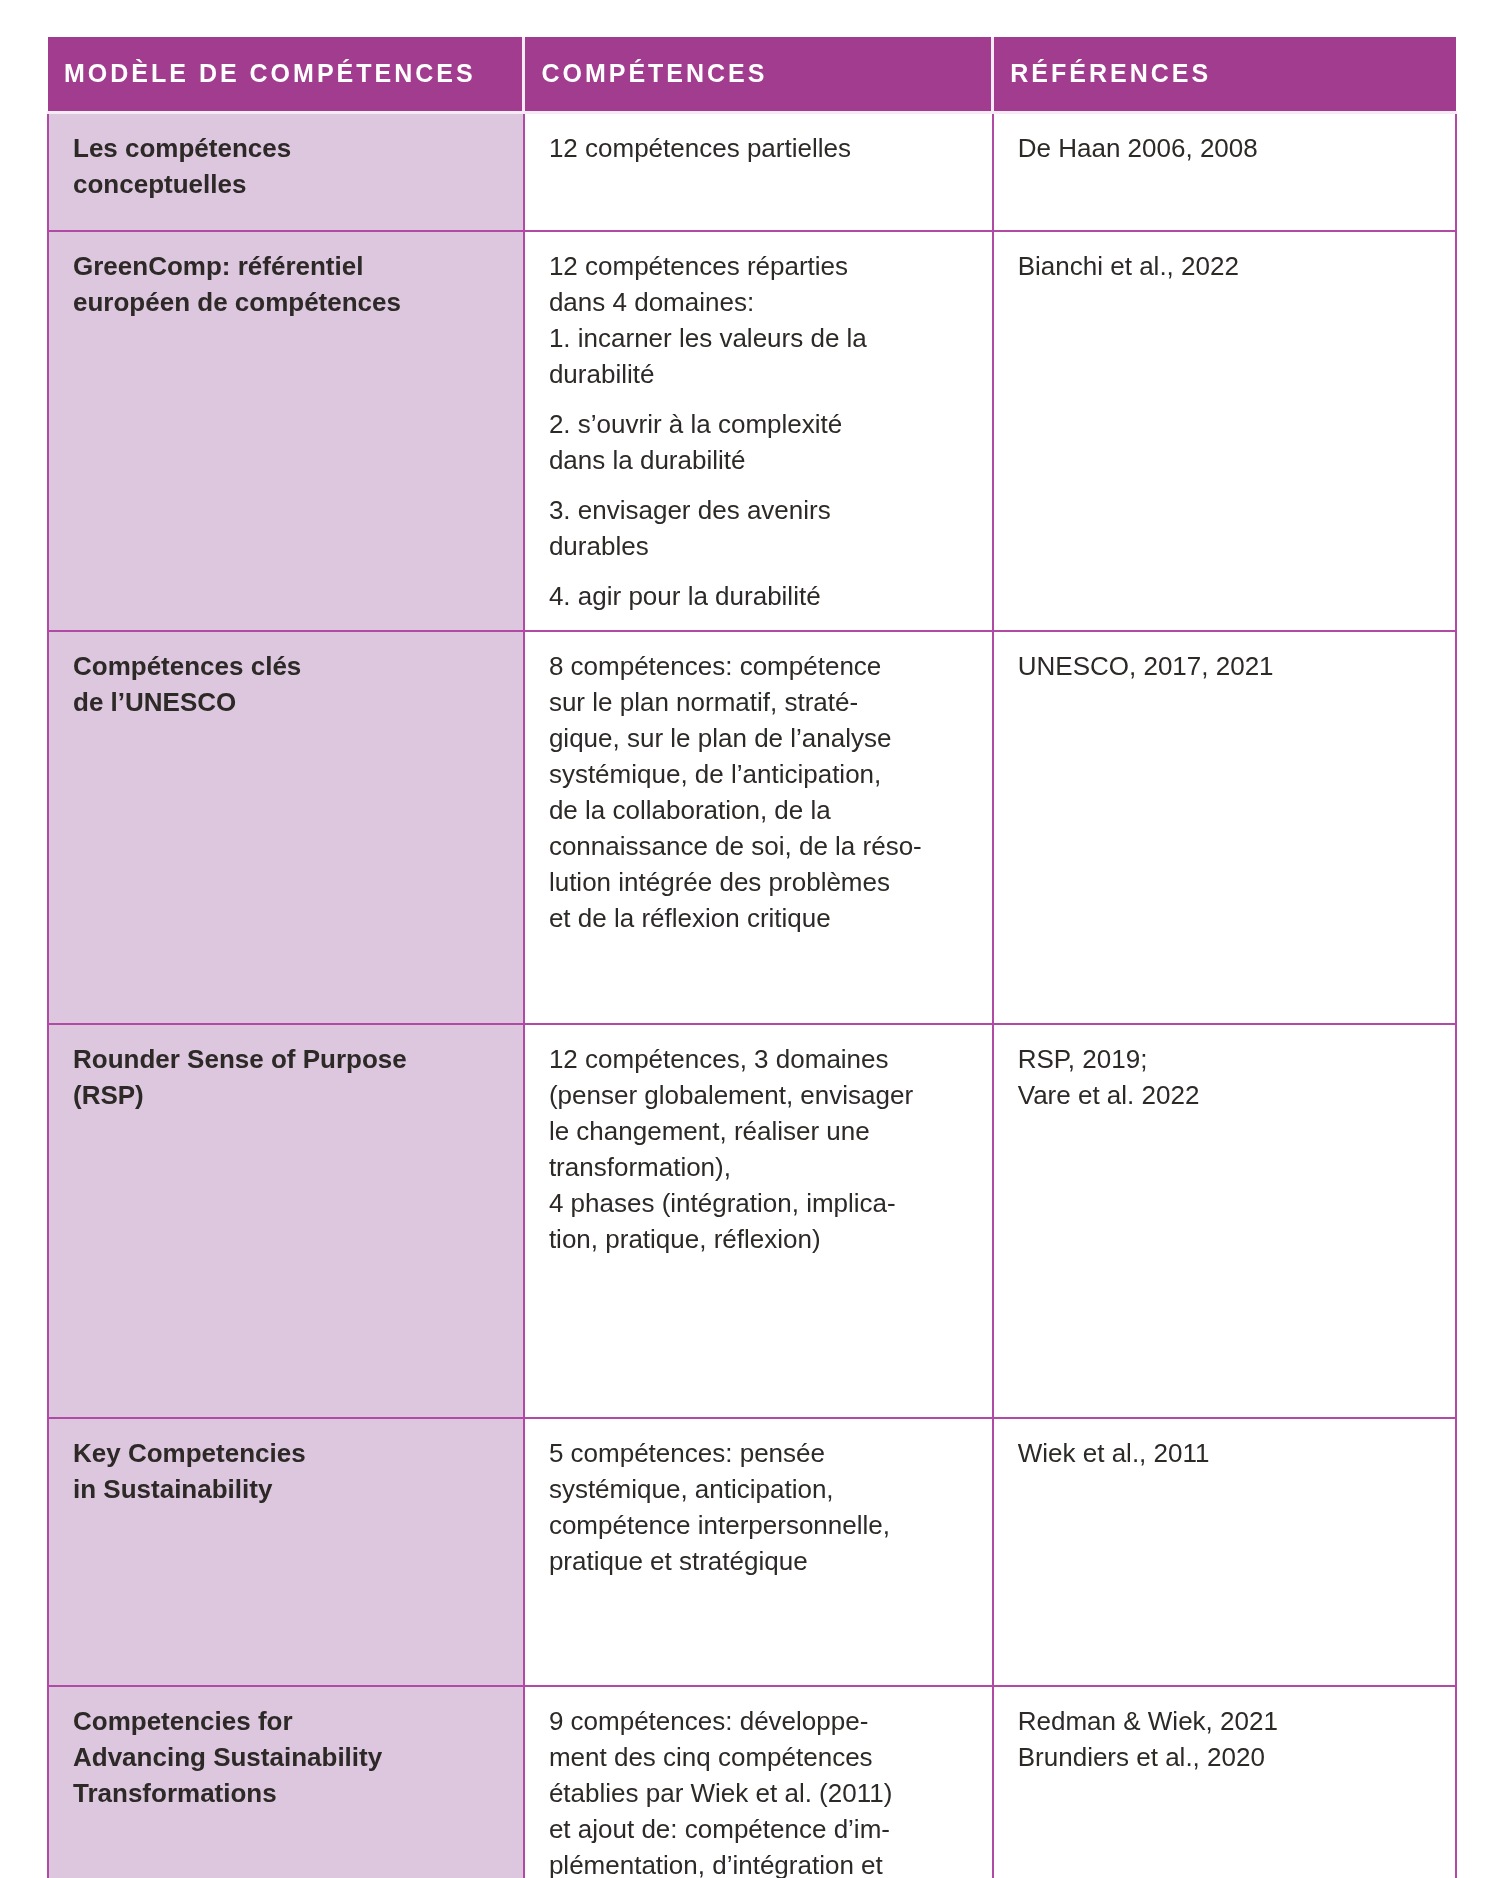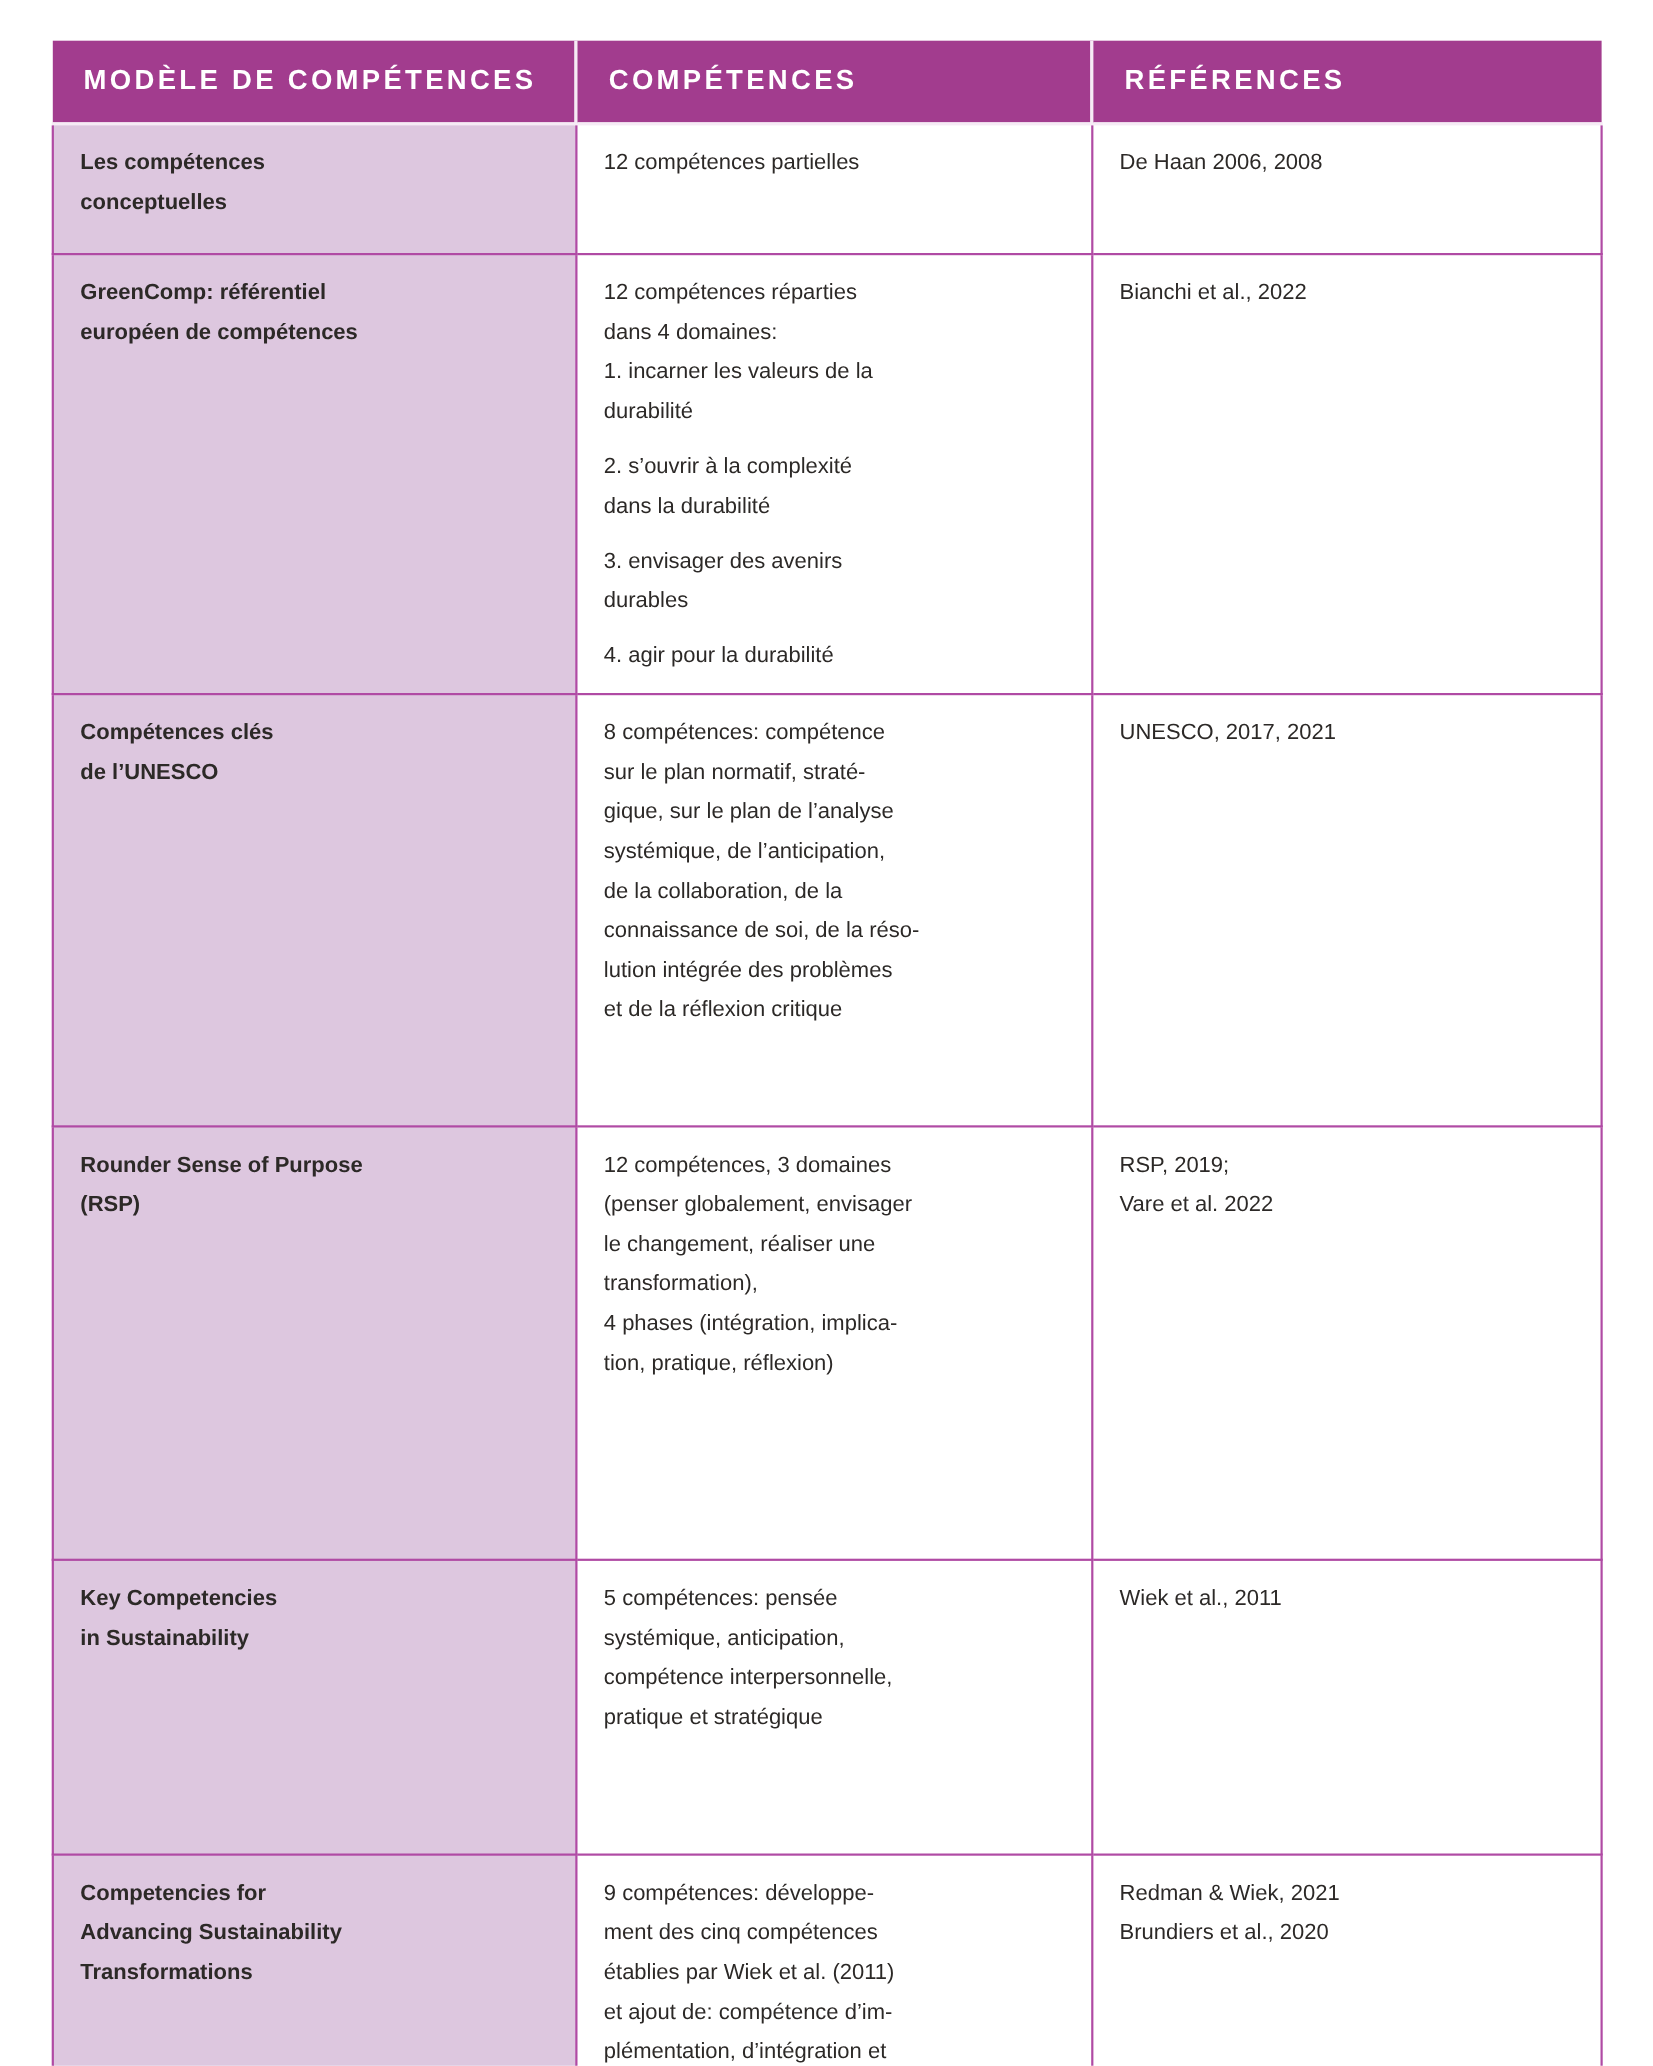--- a/index.html
+++ b/index.html
@@ -41,32 +41,32 @@
 
   thead tr { height: 75px; }
   thead th {
     background: var(--header-bg);
     color: var(--header-text);
     font-size: 25px;
     font-weight: 600;
     letter-spacing: 3px;
     text-align: left;
     vertical-align: middle;
-    padding: 0 10px 0 28px;
+    padding: 0 10px 0 16px;
     border-right: 3px solid var(--header-divider);
     border-bottom: 3px solid var(--header-divider);
     white-space: nowrap;
   }
   thead th:last-child { border-right: none; }
 
   tbody td {
     border: 2px solid var(--border-color);
     vertical-align: top;
     padding: 16px 14px 16px 24px;
-    font-size: 20px;
+    font-size: 26px;
     line-height: 36px;
     color: var(--body-text);
   }
   tbody tr:last-child td { border-bottom-width: 4px; }
 
   tbody td.model-cell {
     background: var(--label-bg);
     font-weight: 700;
   }
   .pre { white-space: pre-line; }

